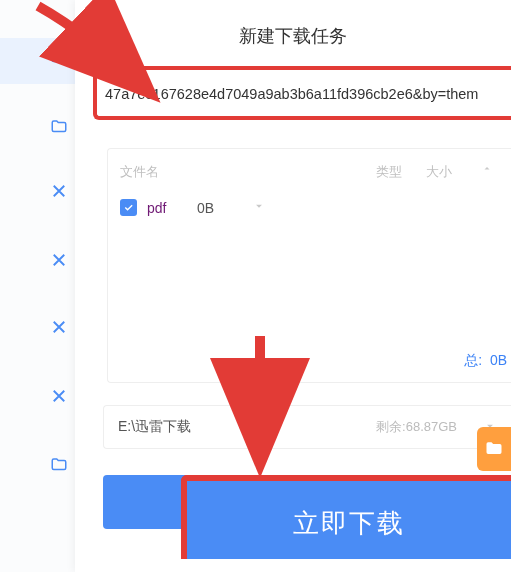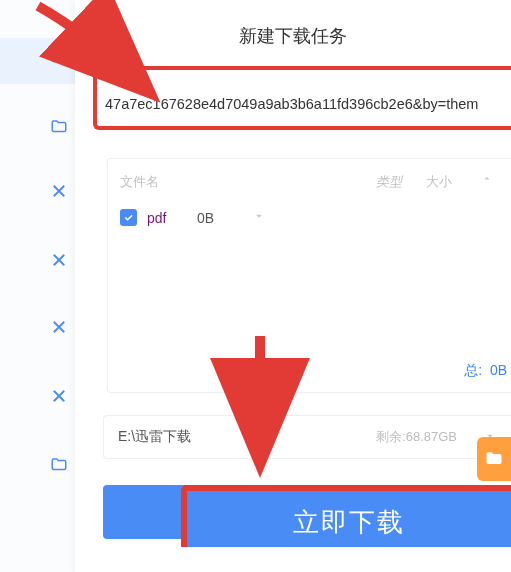--- a/index.html
+++ b/index.html
@@ -16,26 +16,26 @@
   .bi3 { top: 182px; }
   .bi4 { top: 251px; }
   .bi5 { top: 318px; }
   .bi6 { top: 387px; }
   .bi7 { top: 456px; }
 
   
   .dialog { position: absolute; left: 75px; top: 0; right: 0; bottom: 0; background: #fff; box-shadow: -2px 0 8px rgba(0,0,0,0.05); }
   .dialog-title { text-align: center; font-size: 18px; color: #333; padding: 24px 0 18px; font-weight: 400; }
 
-  .url-box { margin: 0 0 0 18px; border: 4px solid #e23b36; border-right: none; border-radius: 6px 0 0 6px; padding: 26px 8px 14px 8px; font-size: 14.5px; color: #333; white-space: nowrap; overflow: hidden; background:#fff; }
+  .url-box { margin: 0 0 0 18px; border: 4px solid #e23b36; border-right: none; border-radius: 6px 0 0 6px; padding: 16px 8px 14px 8px; font-size: 14.5px; color: #333; white-space: nowrap; overflow: hidden; background:#fff; }
   
   .file-panel { margin: 28px 0 0 32px; border: 1px solid #eee; border-right:none; border-radius: 4px 0 0 4px; background:#fff; }
   .file-head { display: flex; padding: 14px 12px 10px 12px; font-size: 13px; color: #bfbfbf; }
   .col-name { flex: 1; }
-  .col-type { width: 50px; font-style: italic; }
+  .col-type { width: 50px; }
   .col-size { width: 55px; }
   .col-arrow { width: 18px; }
   .file-row { display: flex; align-items: center; padding: 8px 12px 16px 12px; font-size: 14px; color: #444; }
   .checkbox { width: 17px; height: 17px; border-radius: 3px; background: #4a8cf5; margin-right: 10px; display:flex; align-items:center; justify-content:center; }
   .checkbox svg { width: 11px; height: 11px; }
   .file-name { flex: 1; white-space: nowrap; overflow: hidden; text-overflow: ellipsis; padding-right:8px;}
   .file-type { width: 50px; color:#701a75; }
   .file-size { width: 55px; color:#555; }
   .file-dd { width: 18px; color:#c9c9c9; }
   .file-gap { height: 110px; }
@@ -43,21 +43,21 @@
 
   .path-row { margin: 22px 0 0 28px; display: flex; align-items: center; }
   .path-box { flex: 1; border: 1px solid #eee; border-right:none; border-radius: 4px 0 0 4px; height: 44px; display: flex; align-items: center; padding: 0 14px; font-size: 14px; position:relative;gap:20px; }
   .path-text { color: #555; flex:1; }
   .path-free { color: #bcbcbc; font-size: 13px; margin-right: 6px; }
   .path-dd { color: #c9c9c9; margin-right: 0; }
   .folder-btn-outer { position:relative; width:0; }
   .folder-btn-wrap { position:absolute; right:0; top:0; width:34px; height:44px; background:#ff9f3e; border-radius:6px 0 0 6px; display:flex; align-items:center; justify-content:center;}
   .folder-btn-wrap svg{ width:20px; height:20px; }
 
-  .dl-wrap { margin: 26px 0 0 28px; position: relative; height: 62px; }
+  .dl-wrap { margin: 26px 0 0 28px; position: relative; height: 84px; }
   .dl-bg { position:absolute; left:0; right:0; top:0; height:54px; background:#4a8cf5; border-radius:4px 0 0 4px; }
   .dl-btn { position: absolute; left: 78px; right: 0; top: 0; bottom: 0; border: 6px solid #e23b36; border-right: none; border-bottom: none; border-radius: 6px 0 0 0; background: #4a8cf5; display:flex; align-items:center; justify-content:center; }
   .dl-btn span { color: #fff; font-size: 26px; letter-spacing: 2px; margin-top:6px;}
 
   
   .arrow { position: absolute; pointer-events: none; }
   .arrow svg { overflow: visible; }
 </style>
 </head>
 <body>

